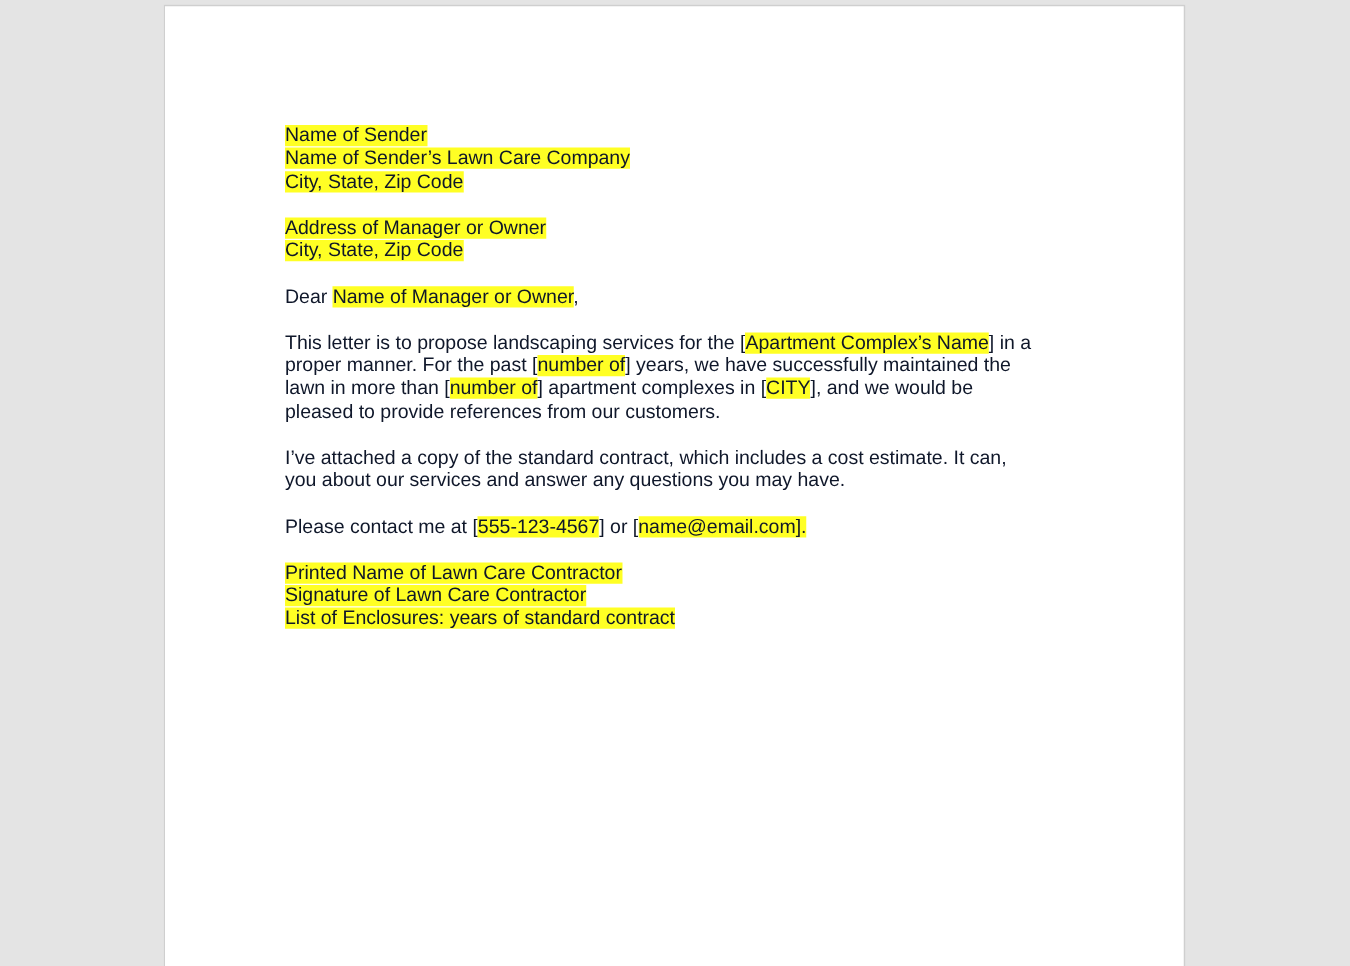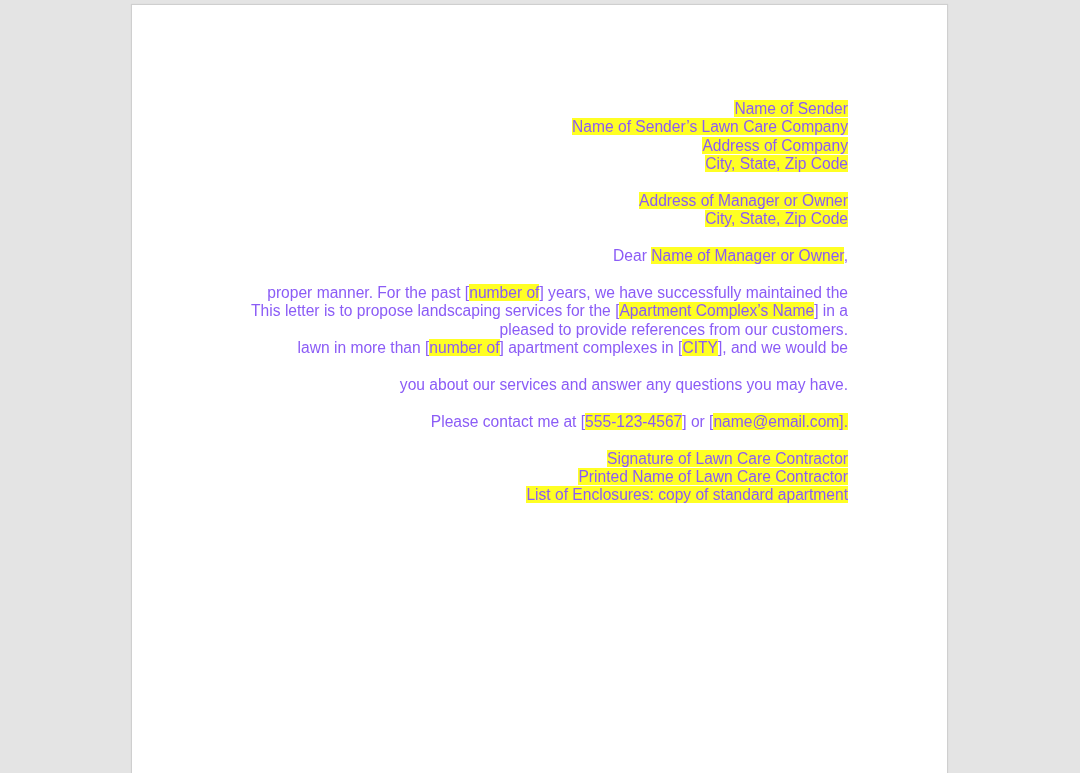--- a/index.html
+++ b/index.html
@@ -16,66 +16,65 @@
     background:#ffffff;
     border:1px solid #cfcfcf;
     box-shadow: 0 0 1px rgba(0,0,0,0.08);
   }
   .content {
     position:absolute;
     left:96px; top:95px;
     width:620px;
     font-size:15.6px;
     line-height:18.4px;
-    color:#8b5cf6;
-    text-align:right;
+    color:#0f172a;
   }
   .block { margin:0 0 18.4px 0; }
   .line { display:block; white-space:nowrap; }
   .hl { background:#ffff24; }
 </style>
 </head>
 <body>
 
 <div class="page">
   <div class="content">
 
     <div class="block">
       <span class="line"><span class="hl">Name of Sender</span></span>
       <span class="line"><span class="hl">Name of Sender’s Lawn Care Company</span></span>
-      <span class="line"><span class="hl">Address of Company</span></span>
       <span class="line"><span class="hl">City, State, Zip Code</span></span>
     </div>
 
 
     <div class="block">
       <span class="line"><span class="hl">Address of Manager or Owner</span></span>
       <span class="line"><span class="hl">City, State, Zip Code</span></span>
     </div>
 
     <div class="block">
       <span class="line"><span>Dear </span><span class="hl">Name of Manager or Owner</span><span>,</span></span>
     </div>
 
     <div class="block">
+      <span class="line"><span>This letter is to propose landscaping services for the [</span><span class="hl">Apartment Complex’s Name</span><span>] in a</span></span>
       <span class="line"><span>proper manner. For the past [</span><span class="hl">number of</span><span>] years, we have successfully maintained the</span></span>
-      <span class="line"><span>This letter is to propose landscaping services for the [</span><span class="hl">Apartment Complex’s Name</span><span>] in a</span></span>
+      <span class="line"><span>lawn in more than [</span><span class="hl">number of</span><span>] apartment complexes in [</span><span class="hl">CITY</span><span>], and we would be</span></span>
       <span class="line">pleased to provide references from our customers.</span>
-      <span class="line"><span>lawn in more than [</span><span class="hl">number of</span><span>] apartment complexes in [</span><span class="hl">CITY</span><span>], and we would be</span></span>
     </div>
 
     <div class="block">
+      <span class="line">I’ve attached a copy of the standard contract, which includes a cost estimate. It can,</span>
       <span class="line">you about our services and answer any questions you may have.</span>
     </div>
 
     <div class="block">
       <span class="line"><span>Please contact me at [</span><span class="hl">555-123-4567</span><span>] or [</span><span class="hl">name@email.com].</span></span>
     </div>
 
 
     <div class="block">
+      <span class="line"><span class="hl">Printed Name of Lawn Care Contractor</span></span>
       <span class="line"><span class="hl">Signature of Lawn Care Contractor</span></span>
-      <span class="line"><span class="hl">Printed Name of Lawn Care Contractor</span></span>
-      <span class="line"><span class="hl">List of Enclosures: copy of standard apartment</span></span>
+      <span class="line"><span class="hl">List of Enclosures: years of standard contract</span></span>
     </div>
 
   </div>
 </div>
 
 </body></html>

